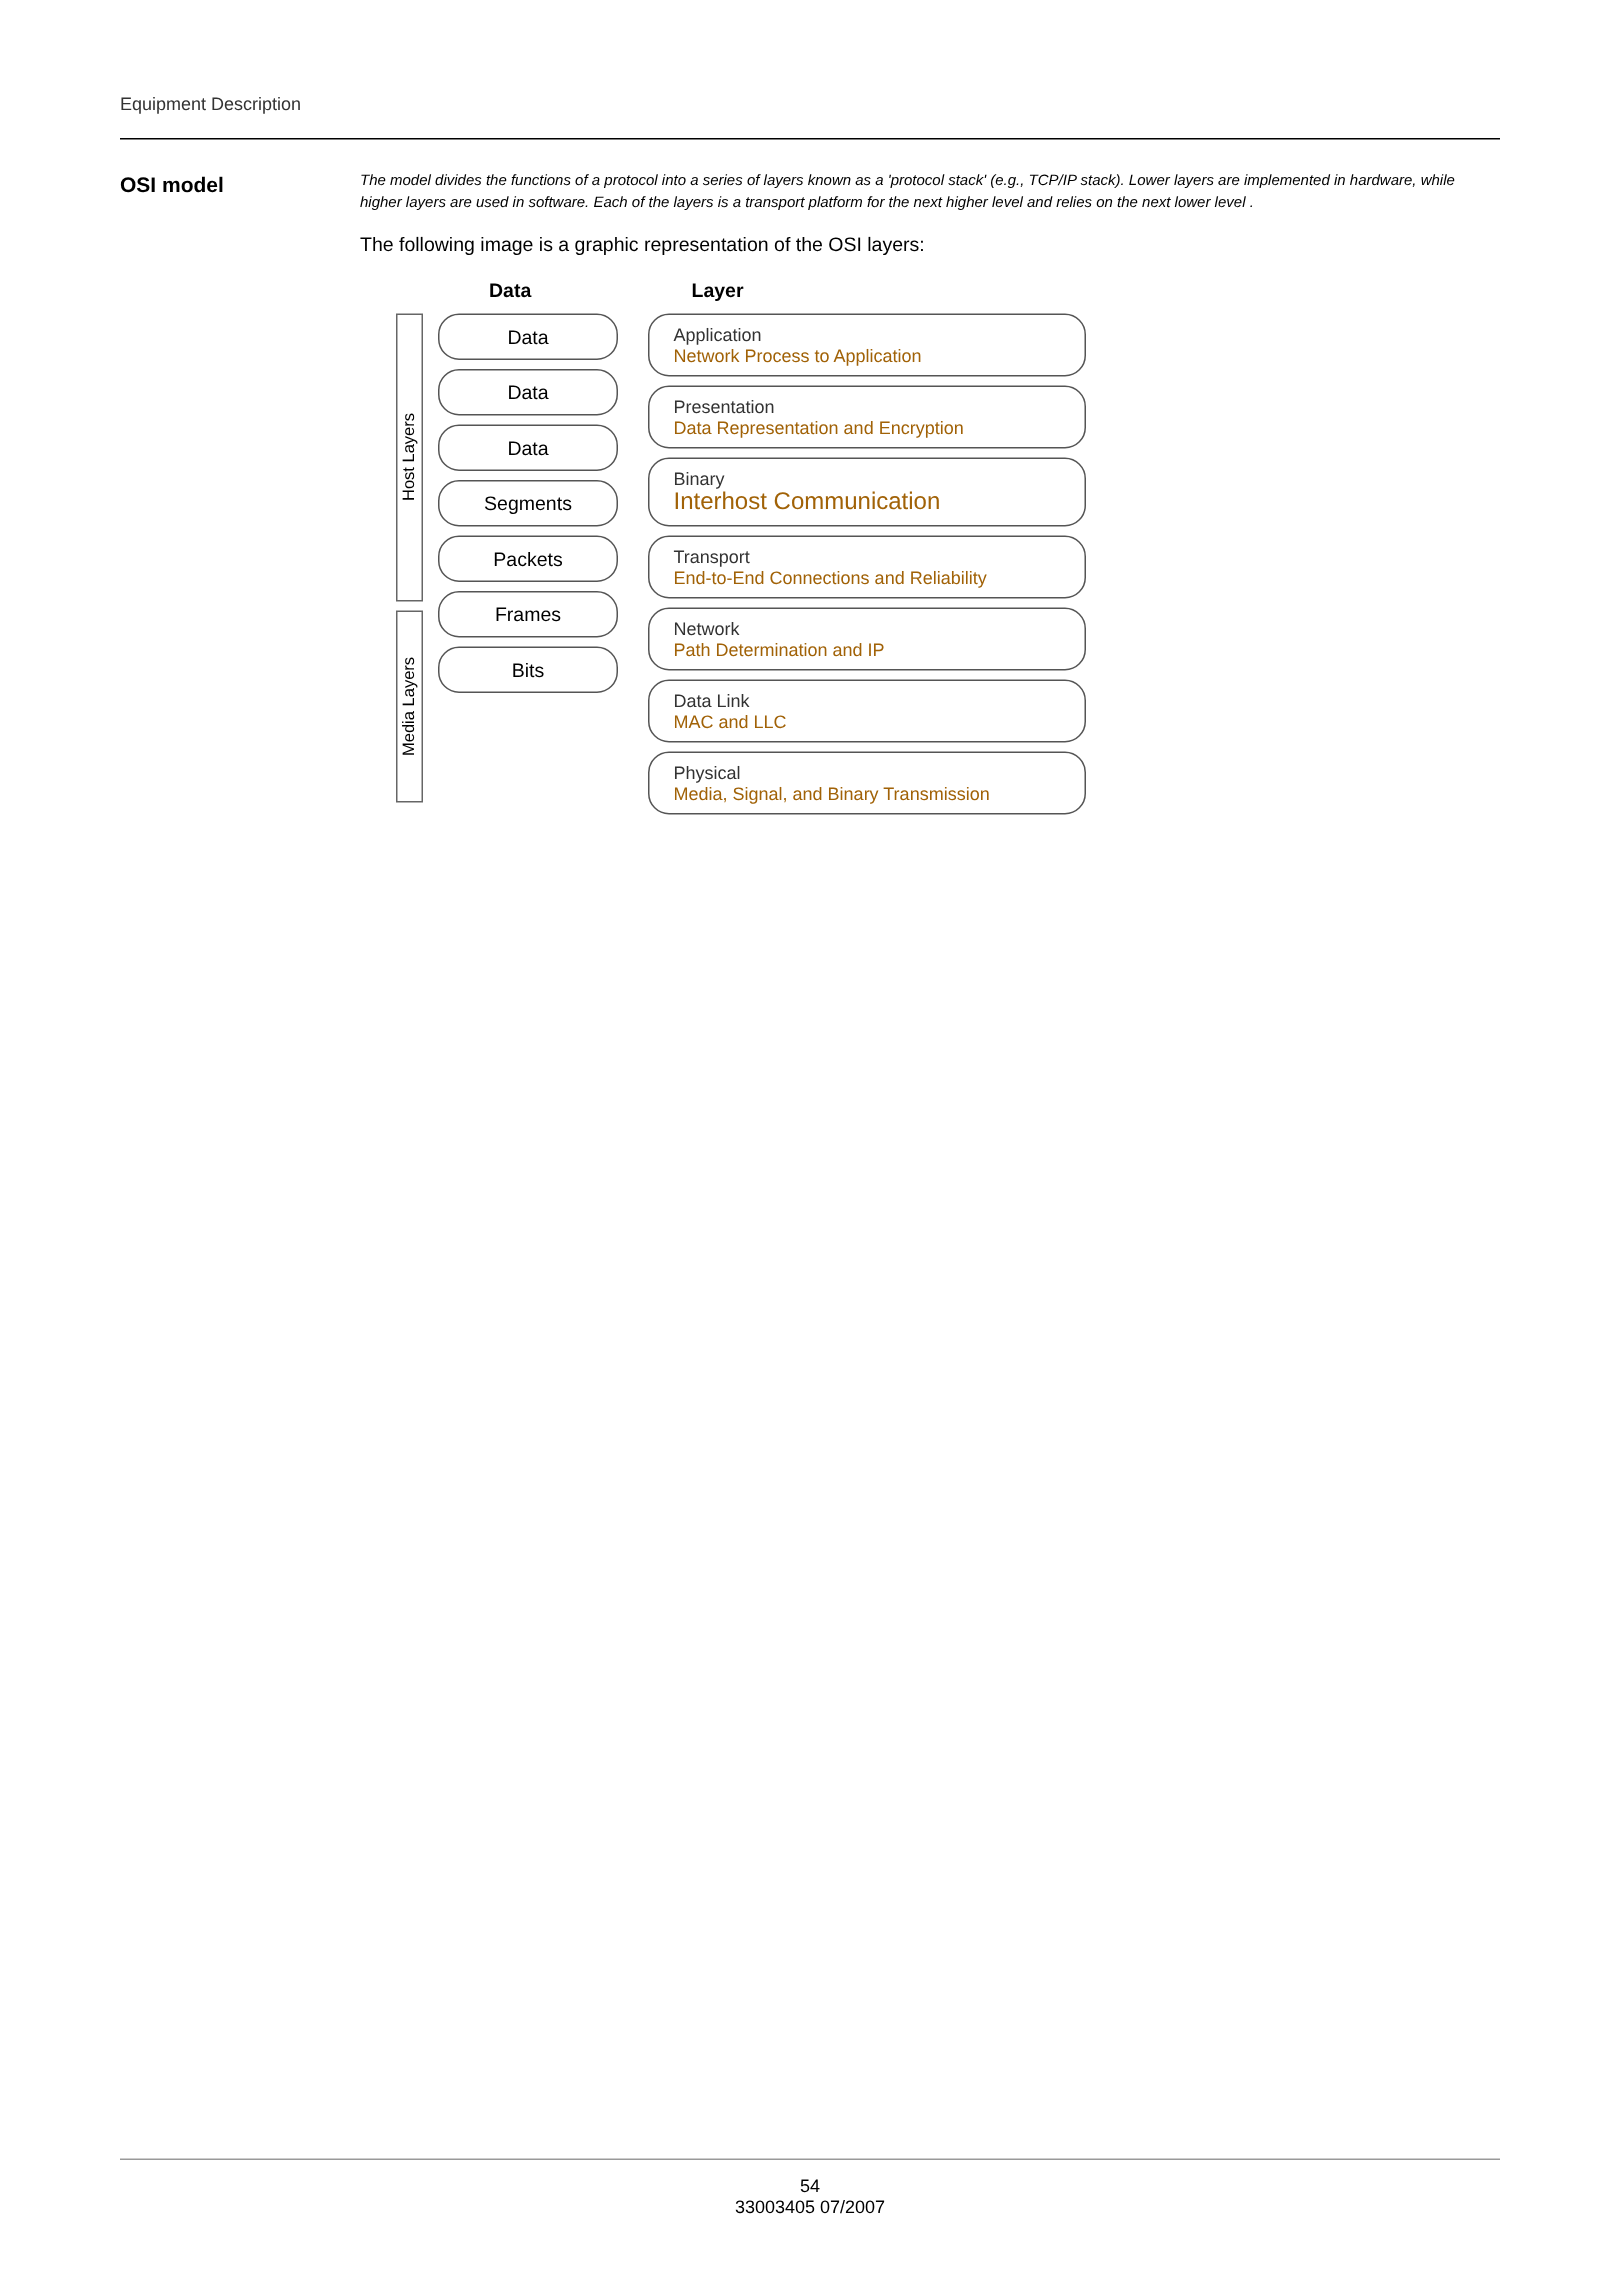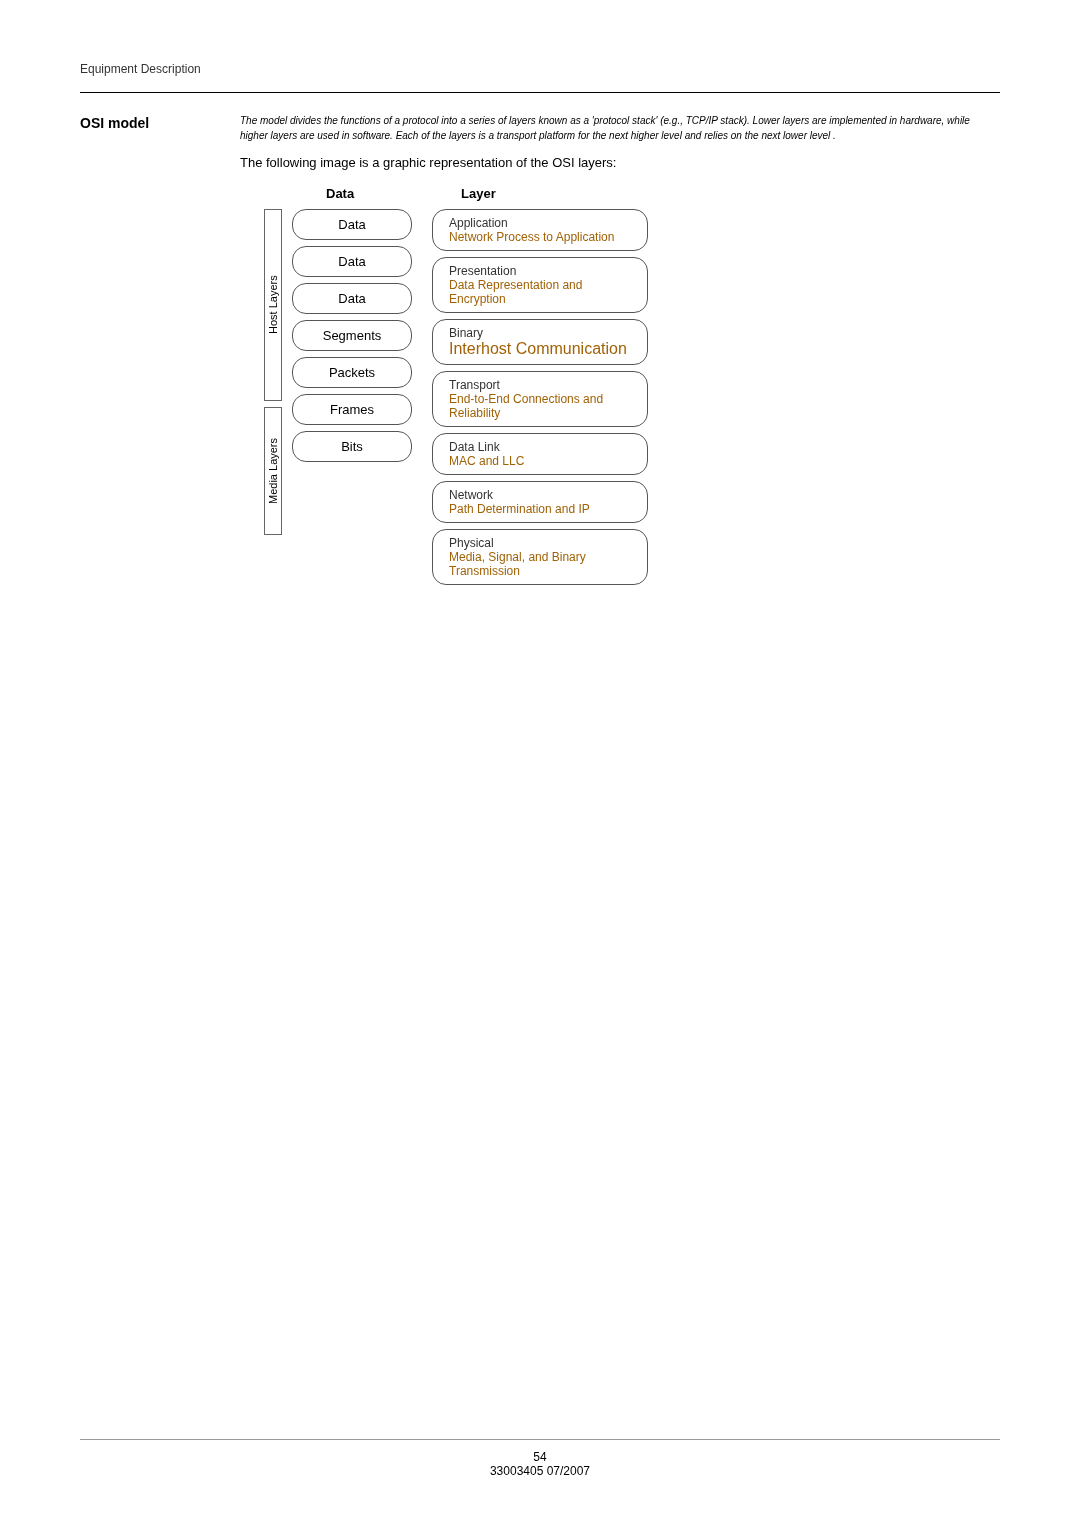--- a/index.html
+++ b/index.html
@@ -166,21 +166,21 @@
       margin-bottom: 6px;
       width: 120px;
     }
 
     .single-layer-box {
       border: 1px solid #555;
       border-radius: 14px;
       padding: 6px 16px;
       background: #fff;
       margin-bottom: 6px;
-      width: 216px;
+      width: 292px;
     }
 
     .layer-name {
       font-size: 12px;
       color: #333;
     }
 
     .layer-desc {
       font-size: 12px;
       color: #a16207;
@@ -273,27 +273,27 @@
                 <div class="layer-name">Binary</div>
                 <div class="layer-desc big">Interhost Communication</div>
               </div>
 
               <div class="single-layer-box">
                 <div class="layer-name">Transport</div>
                 <div class="layer-desc">End-to-End Connections and Reliability</div>
               </div>
 
               <div class="single-layer-box">
+                <div class="layer-name">Network</div>
+                <div class="layer-desc">Path Determination and IP</div>
+              </div>
+
+              <div class="single-layer-box">
                 <div class="layer-name">Data Link</div>
                 <div class="layer-desc">MAC and LLC</div>
-              </div>
-
-              <div class="single-layer-box">
-                <div class="layer-name">Network</div>
-                <div class="layer-desc">Path Determination and IP</div>
               </div>
 
               <div class="single-layer-box">
                 <div class="layer-name">Physical</div>
                 <div class="layer-desc">Media, Signal, and Binary Transmission</div>
               </div>
             </div>
           </div>
         </div>
       </div>

